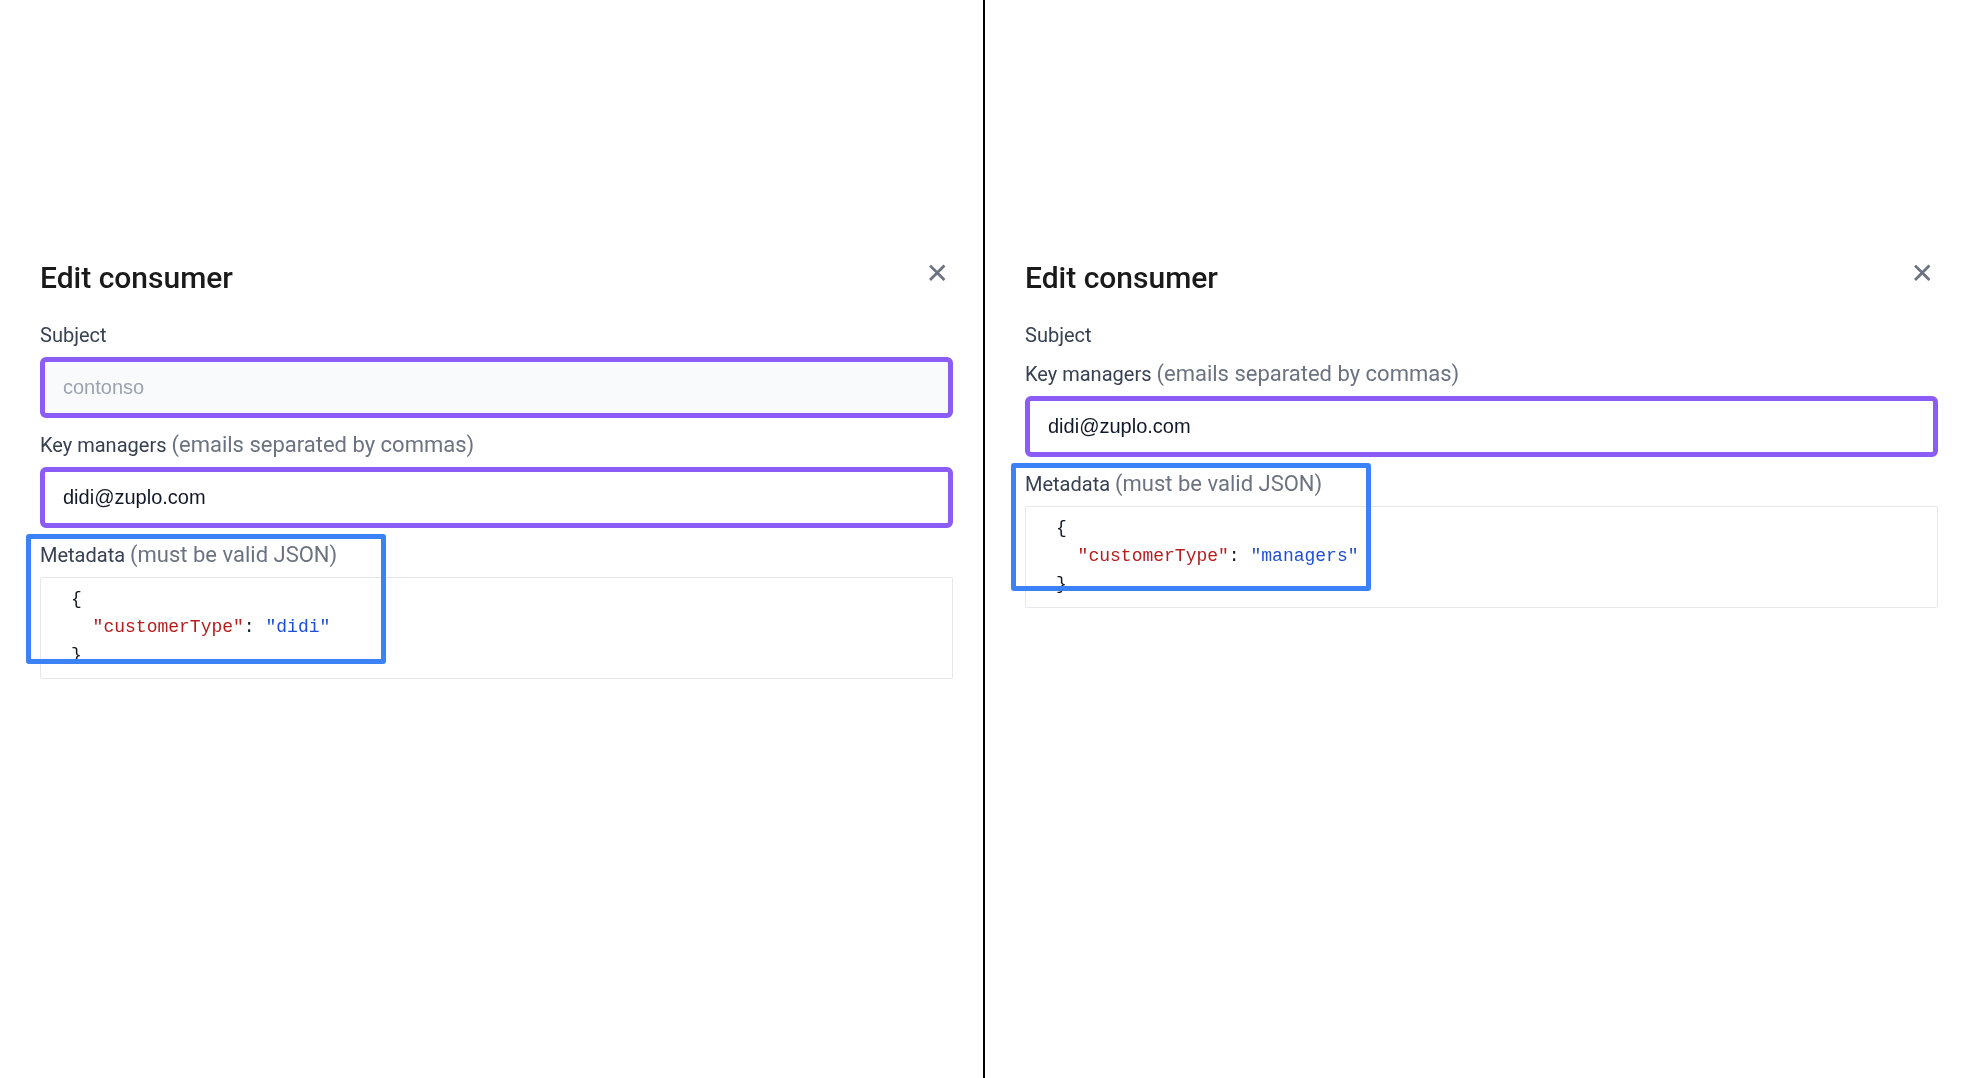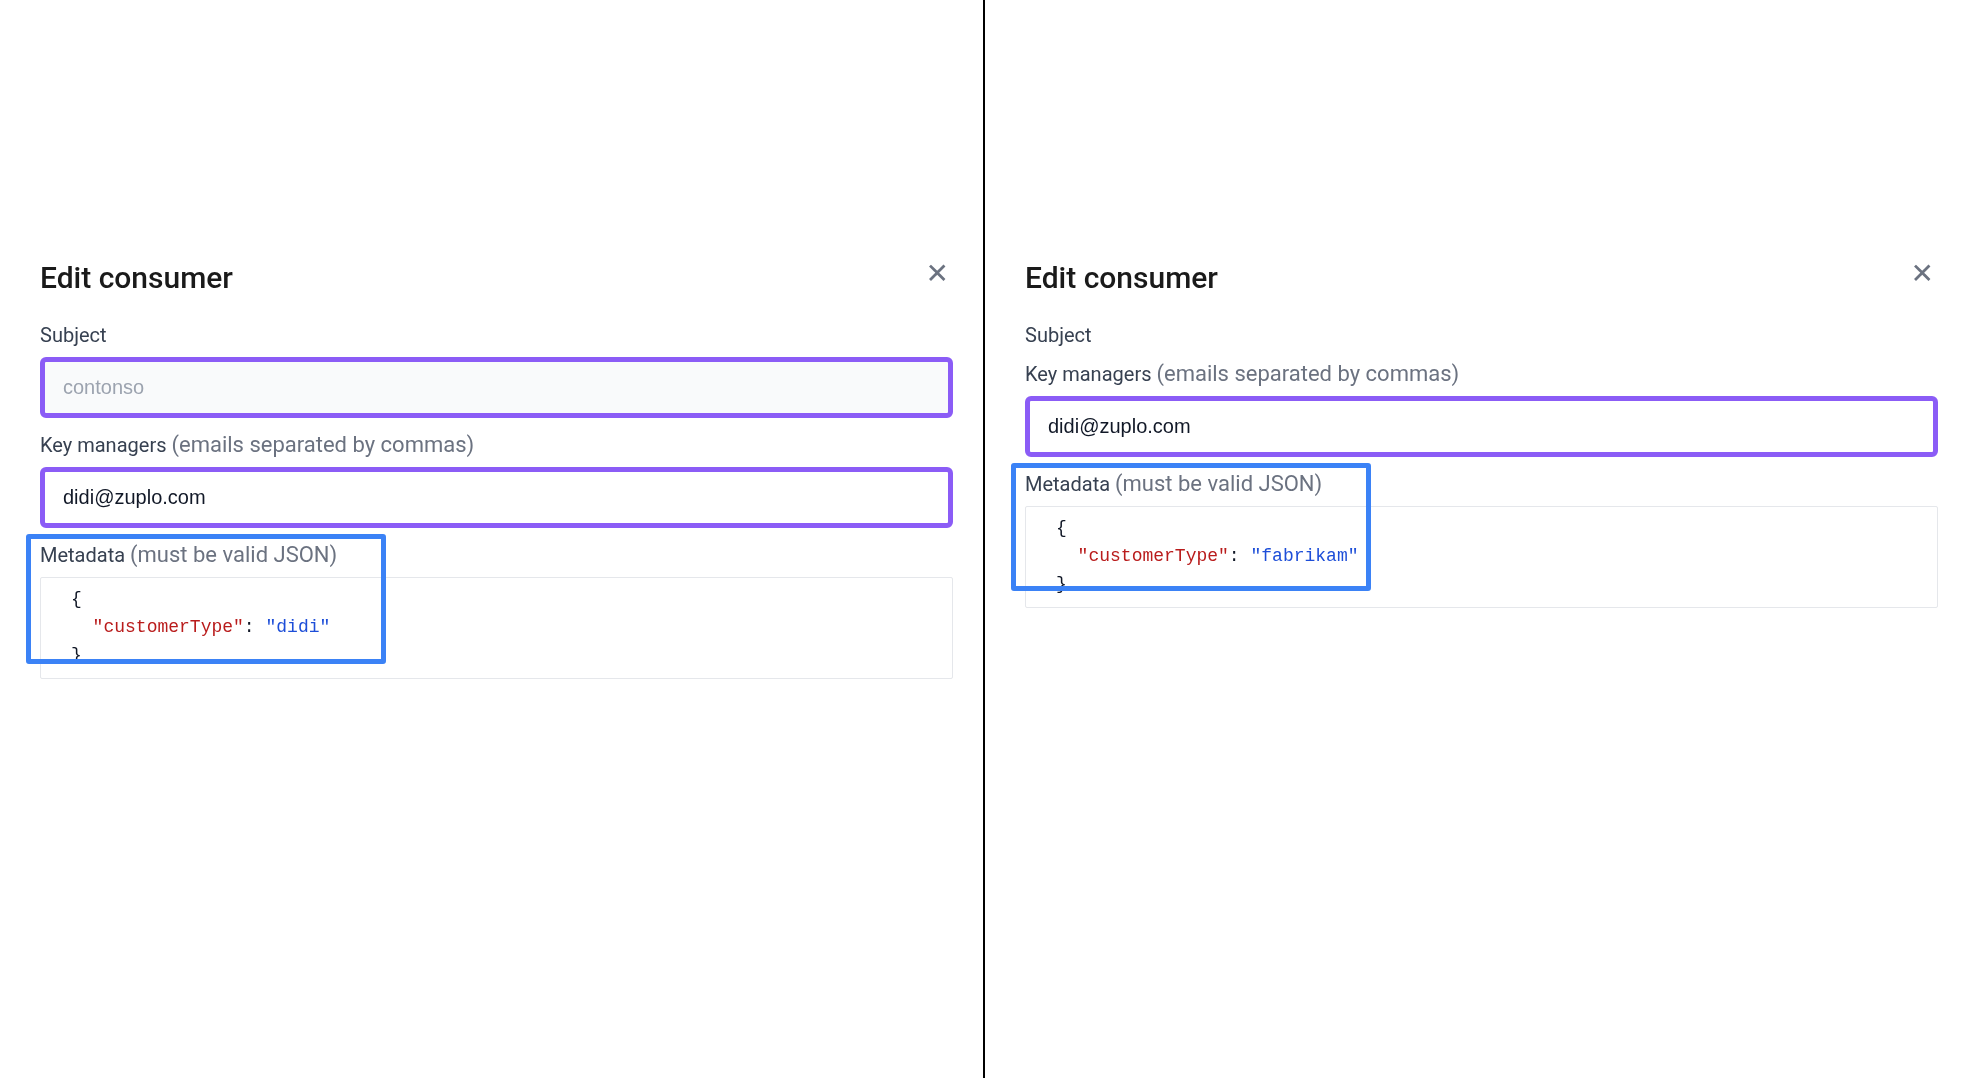--- a/index.html
+++ b/index.html
@@ -168,17 +168,17 @@
       </label>
       <input type="text" class="text-input" value="didi@zuplo.com" style="">
     </div>
 
     <div class="field-group metadata-section">
       <div class="metadata-highlight right"></div>
       <label class="field-label">
         <span>Metadata </span><span class="hint">(must be valid JSON)</span>
       </label>
       <div class="code-editor"><span class="tok-brace">{</span>
-  <span class="tok-key">"<span>customerType</span>"</span><span class="tok-colon">: </span><span class="tok-str">"<span>fabrikam</span>"</span>
+  <span class="tok-key">"<span>customerType</span>"</span><span class="tok-colon">: </span><span class="tok-str">"<span>managers</span>"</span>
 <span class="tok-brace">}</span></div>
     </div>
   </div>
 </div>
 
 </body></html>

